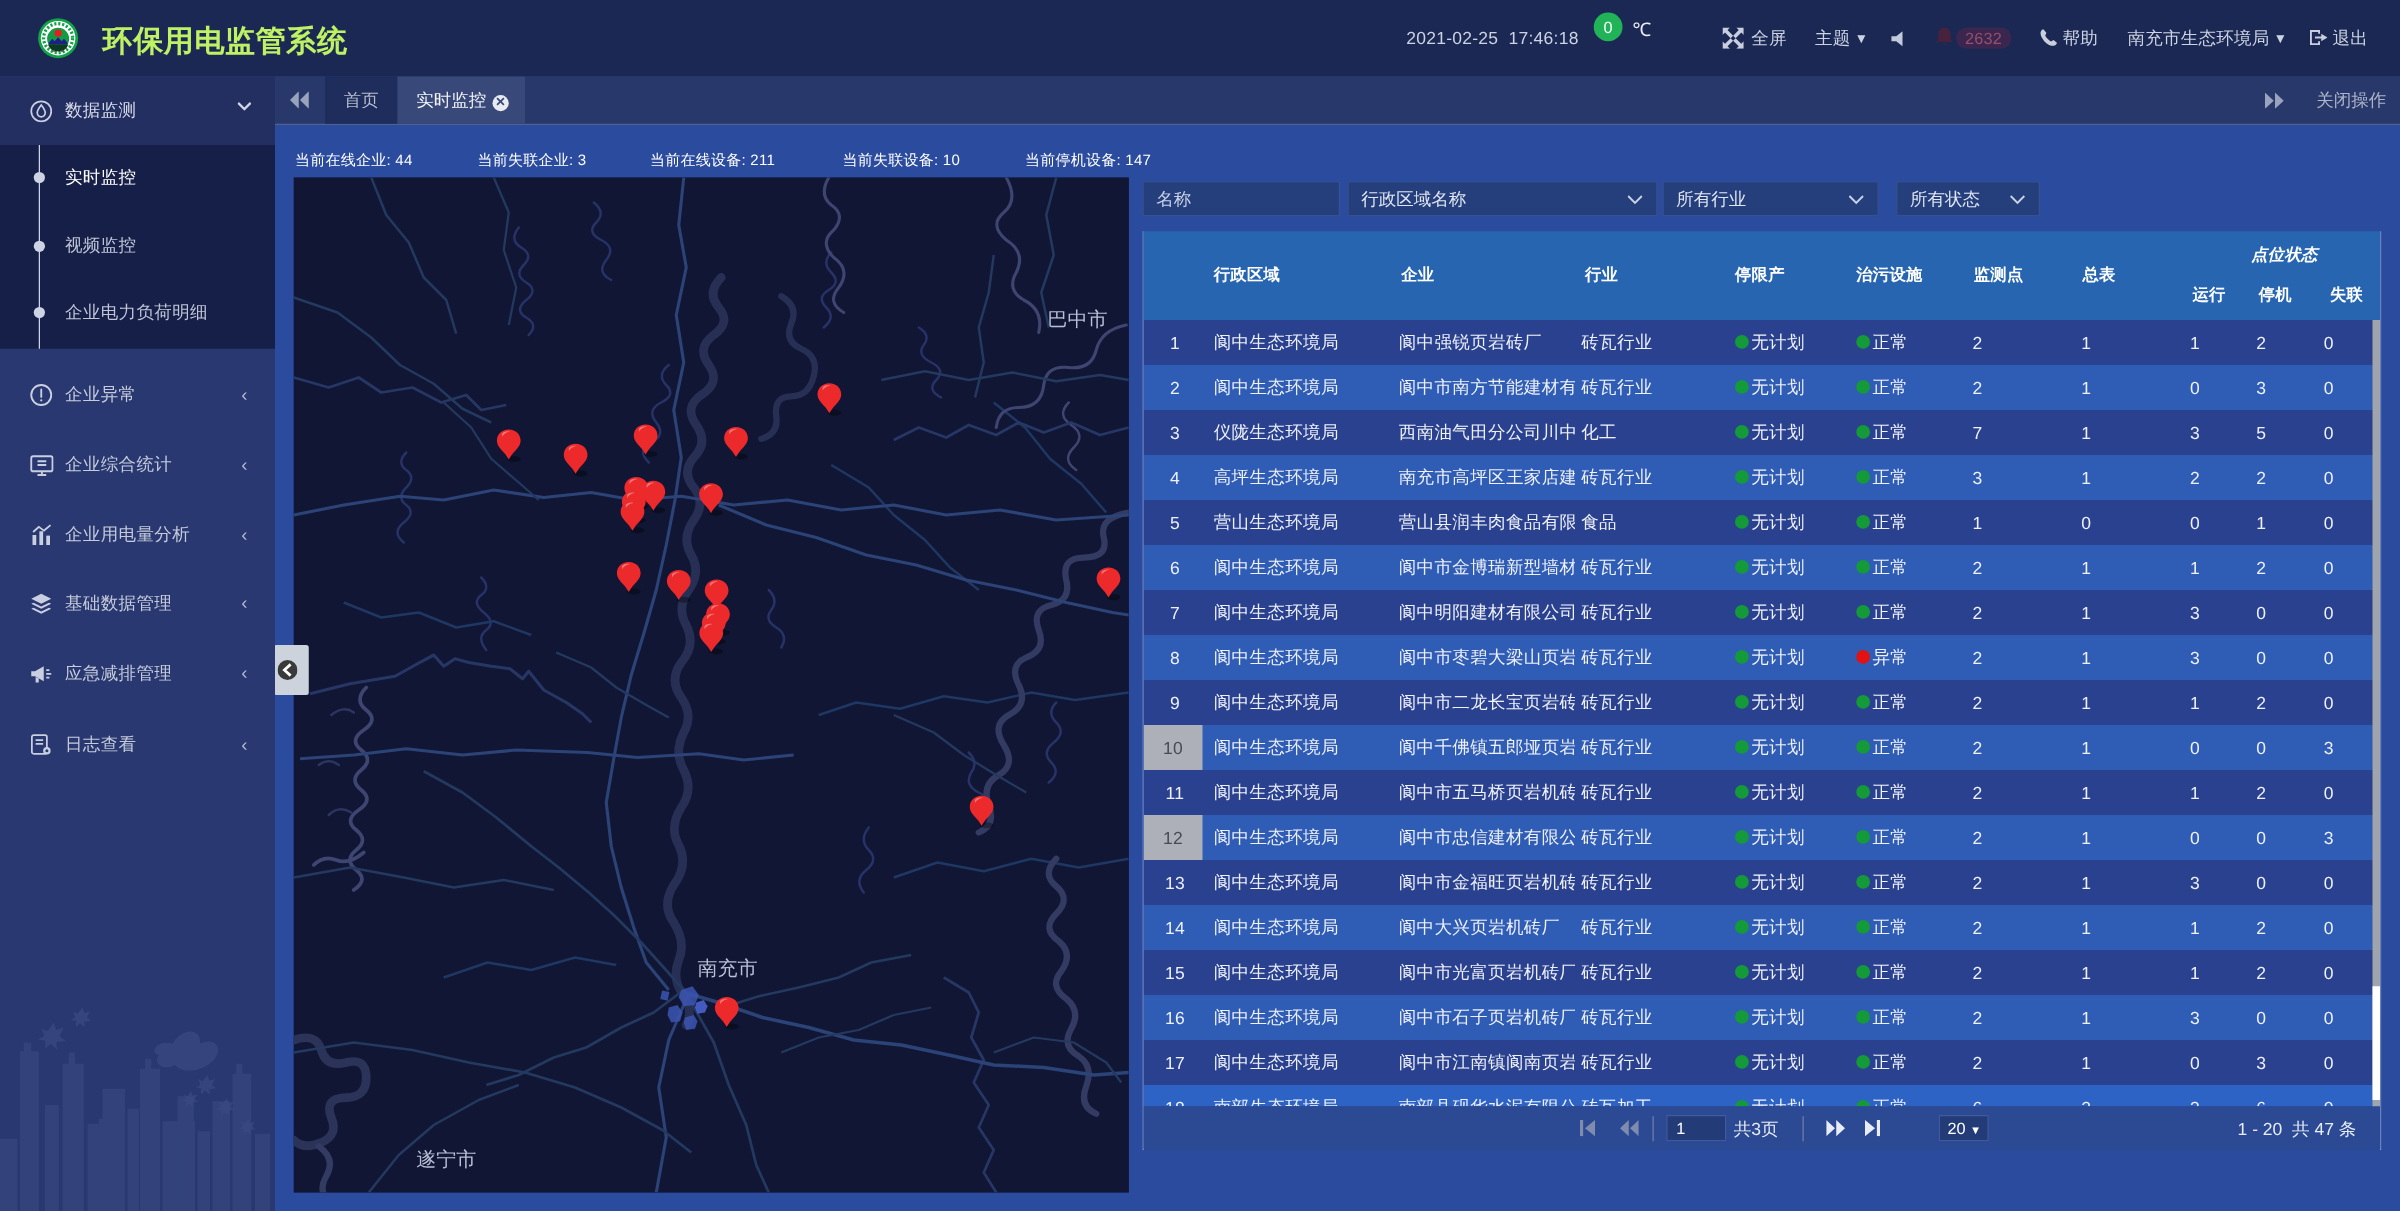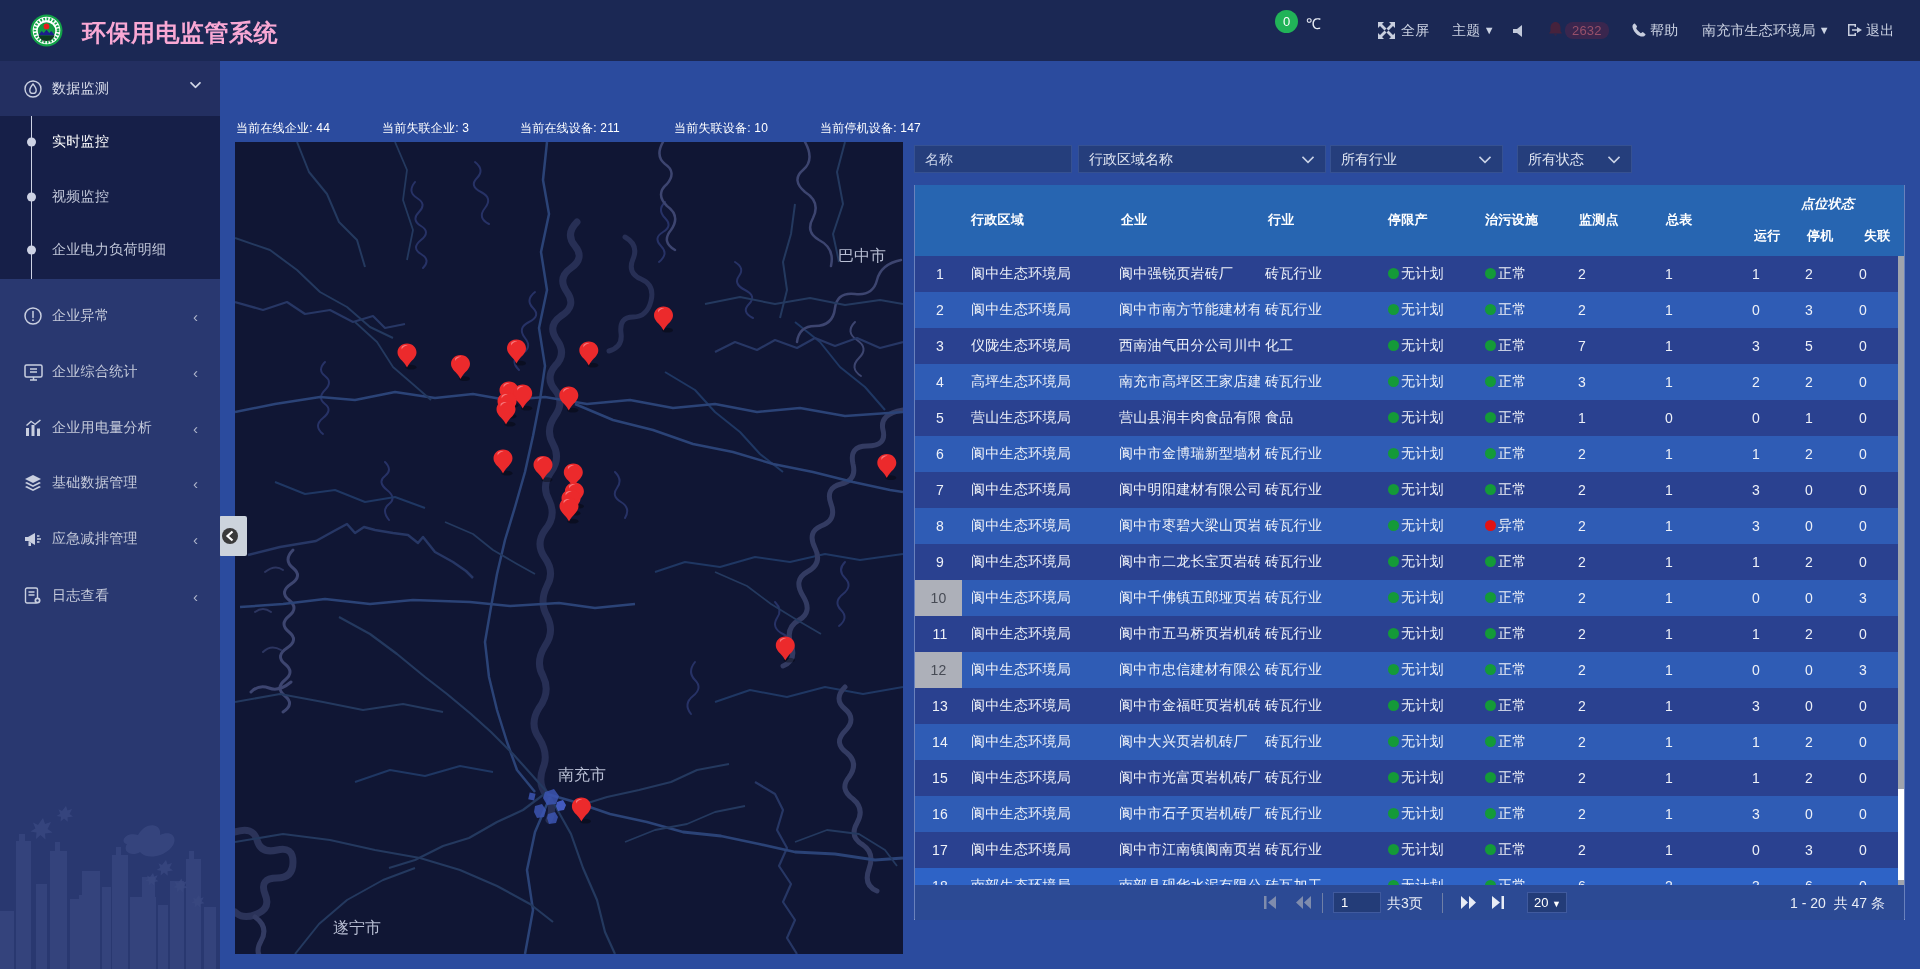--- a/index.html
+++ b/index.html
@@ -1,21 +1,21 @@
 <!DOCTYPE html>
 <html lang="zh"><head>
 <meta charset="utf-8">
 <title>环保用电监管系统</title>
 <style>
 * { margin:0; padding:0; box-sizing:border-box; }
 html,body { width:1920px; height:969px; overflow:hidden; font-family:"Liberation Sans", sans-serif; }
 #page { position:relative; width:1920px; height:969px; background:#2b4b9e; overflow:hidden; }
 
 #hdr { position:absolute; left:0; top:0; width:1920px; height:61px; background:#1b2854; z-index:30; }
-#hdr .title { position:absolute; left:82px; top:17px; font-size:24px; font-weight:bold; color:#f9a8d4; letter-spacing:0.5px; }
+#hdr .title { position:absolute; left:82px; top:17px; font-size:24px; font-weight:bold; color:#bef264; letter-spacing:0.5px; }
 #hdr .logo { position:absolute; left:30px; top:14px; }
 .hitem { position:absolute; top:0; height:61px; line-height:61px; color:#ccd3e3; font-size:14px; letter-spacing:0.2px; }
 .hico { position:absolute; }
 
 #side { position:absolute; left:0; top:61px; width:220px; height:908px; background:#293870; z-index:20; overflow:hidden; }
 #grp1 { position:absolute; left:0; top:0; width:220px; height:55px; background:#232f61; }
 #submenu { position:absolute; left:0; top:55px; width:220px; height:163px; background:#161f48; }
 .mitem { position:absolute; left:0; width:220px; height:56px; color:#c6cbdb; font-size:14px; letter-spacing:0.3px; }
 .mitem .txt { position:absolute; left:52px; top:50%; transform:translateY(-50%); }
 .mitem .chev { position:absolute; left:193px; top:50%; transform:translateY(-50%); color:#b0b7cc; font-size:15px; }
@@ -67,20 +67,21 @@
       <circle cx="16.5" cy="16.5" r="16" fill="#12a348"></circle>
       <circle cx="16.5" cy="16.5" r="13.8" fill="#ffffff"></circle>
       <circle cx="16.5" cy="16.5" r="11.6" fill="none" stroke="#12a348" stroke-width="2.6" stroke-dasharray="1.7 1.5"></circle>
       <circle cx="16.5" cy="17" r="8.8" fill="#129a44"></circle>
       <circle cx="16.5" cy="12.4" r="2.9" fill="#e81d1d"></circle>
       <path d="M8.9 20.3 L11.8 16.9 L13.7 19 L16.5 15.8 L19.3 19 L21.2 17 L24.1 20.3 L23.9 21.5 L9.1 21.5 Z" fill="#1c1e8a"></path>
       <path d="M8.3 21.5 L24.7 21.5 A8.8 8.8 0 0 1 8.3 21.5 Z" fill="#0d3a20"></path>
       <path d="M11.5 27.2 L13.7 25.7 L14.6 27.6 Z M21.5 27.2 L19.3 25.7 L18.4 27.6 Z" fill="#555"></path>
     </svg>
     <div class="title">环保用电监管系统</div>
+    <div class="hitem" style="left:1125px;">2021-02-25&nbsp;&nbsp;17:46:18</div>
     <div class="hico" style="left:1275px;top:10px;width:23px;height:23px;border-radius:50%;background:#21b358;color:#fff;text-align:center;line-height:23px;font-size:13px;">0</div>
     <div class="hico" style="left:1306px;top:13px;color:#e8ecf5;font-size:15px;">℃</div>
     <svg class="hico" style="left:1378px;top:22px;" width="17" height="17" viewBox="0 0 17 17" fill="#c8cede">
       <path d="M0 0 L6 0 L4 2 L8.5 6.5 L6.5 8.5 L2 4 L0 6 Z"></path>
       <path d="M17 0 L17 6 L15 4 L10.5 8.5 L8.5 6.5 L13 2 L11 0 Z"></path>
       <path d="M0 17 L0 11 L2 13 L6.5 8.5 L8.5 10.5 L4 15 L6 17 Z"></path>
       <path d="M17 17 L11 17 L13 15 L8.5 10.5 L10.5 8.5 L15 13 L17 11 Z"></path>
     </svg>
     <div class="hitem" style="left:1401px;">全屏</div>
     <div class="hitem" style="left:1452px;">主题<span style="font-size:11px;vertical-align:1px;">&nbsp;▼</span></div>
@@ -206,20 +207,33 @@
         <path d="M38 166 l5 -7 l2 6 l6 -2 l-3.5 7 l5 3.5 l-7.5 1 l0.5 6 l-5 -4.5 l-4.5 4 l0.5 -6.5 l-6 -1 l5 -3 l-2.5 -6 Z"></path>
         <path d="M62 152 l4 -5 l1.5 4.5 l4.5 -1.5 l-2.5 5 l3.5 2.5 l-5.5 0.8 l0.3 4.5 l-3.8 -3.3 l-3.4 3 l0.4 -4.8 l-4.4 -0.8 l3.7 -2.2 l-1.8 -4.5 Z"></path>
         <path d="M162 206 l4 -5 l1.5 4.5 l4.5 -1.5 l-2.5 5 l3.5 2.5 l-5.5 0.8 l0.3 4.5 l-3.8 -3.3 l-3.4 3 l0.4 -4.8 l-4.4 -0.8 l3.7 -2.2 l-1.8 -4.5 Z"></path>
         <path d="M178 224 l3.5 -4.5 l1.3 4 l4 -1.3 l-2.2 4.4 l3 2.2 l-4.8 0.7 l0.3 4 l-3.3 -2.9 l-3 2.6 l0.35 -4.2 l-3.9 -0.7 l3.2 -1.9 l-1.6 -4 Z"></path>
         <path d="M196 240 l3 -4 l1.2 3.5 l3.5 -1.2 l-2 4 l2.7 2 l-4.3 0.6 l0.25 3.6 l-3 -2.6 l-2.7 2.3 l0.3 -3.8 l-3.5 -0.6 l2.9 -1.7 l-1.4 -3.6 Z"></path>
         <path d="M150 218 l3 -4 l1.2 3.5 l3.5 -1.2 l-2 4 l2.7 2 l-4.3 0.6 l0.25 3.6 l-3 -2.6 l-2.7 2.3 l0.3 -3.8 l-3.5 -0.6 l2.9 -1.7 l-1.4 -3.6 Z"></path>
       </g>
     </svg>
   </div>
 
+  <div id="tabbar">
+    <svg style="position:absolute;left:12px;top:12px;" width="16" height="14" viewBox="0 0 16 14" fill="#9aa3bd">
+      <path d="M7 0 L7 14 L0 7 Z"></path>
+        <path d="M15 0 L15 14 L8 7 Z"></path>
+    </svg>
+    <div class="tab1">首页</div>
+    <div class="tab2">实时监控&nbsp;<span style="display:inline-block;margin-left:1px;width:13px;height:13px;border-radius:50%;background:#e8eaf2;color:#384878;font-size:10px;line-height:13px;text-align:center;vertical-align:0px;font-weight:bold;">✕</span></div>
+    <svg style="position:absolute;left:1592px;top:13px;" width="15" height="13" viewBox="0 0 15 13" fill="#9aa3bd">
+      <path d="M0 0 L7 6.5 L0 13 Z"></path>
+        <path d="M8 0 L15 6.5 L8 13 Z"></path>
+    </svg>
+    <div class="rops">关闭操作</div>
+  </div>
 
   <div class="stat" style="left:236px;">当前在线企业: 44</div>
   <div class="stat" style="left:382px;">当前失联企业: 3</div>
   <div class="stat" style="left:520px;">当前在线设备: 211</div>
   <div class="stat" style="left:674px;">当前失联设备: 10</div>
   <div class="stat" style="left:820px;">当前停机设备: 147</div>
 
   <svg id="map" viewBox="0 0 668 812">
     <rect x="0" y="0" width="668" height="812" fill="#101634"></rect>
 <g fill="none" stroke="#273266" stroke-width="2" stroke-linecap="round" stroke-linejoin="round">
@@ -675,20 +689,20 @@
       <div style="position:absolute;left:472px;top:10px;">共3页</div>
       <div style="position:absolute;left:527px;top:8px;width:1px;height:20px;background:#6f7fa6;"></div>
       <svg style="position:absolute;left:546px;top:11px;" width="15" height="13" viewBox="0 0 15 13" fill="#e8ecf5">
           <path d="M0 0 L0 13 L7 6.5 Z"></path>
           <path d="M8 0 L8 13 L15 6.5 Z"></path>
         </svg>
       <svg style="position:absolute;left:577px;top:11px;" width="12" height="13" viewBox="0 0 12 13" fill="#e8ecf5">
           <path d="M0 0 L0 13 L8 6.5 Z"></path>
           <rect x="9.5" y="0" width="2.5" height="13"></rect>
         </svg>
-      <div style="position:absolute;left:612px;top:7px;width:40px;height:21px;background:#233c78;border:1px solid #405a9e;color:#fff;line-height:19px;padding-left:6px;font-size:13px;">20 <span style="font-size:9px;">▼</span></div>
+      <div style="position:absolute;left:636px;top:7px;width:40px;height:21px;background:#233c78;border:1px solid #405a9e;color:#fff;line-height:19px;padding-left:6px;font-size:13px;">20 <span style="font-size:9px;">▼</span></div>
       <div style="position:absolute;right:19px;top:10px;">1 - 20&nbsp;&nbsp;共 47 条</div>
     </div>
     <div id="scrollbar"></div>
     <div id="scrollthumb"></div>
   </div>
 
 </div>
 
 </body></html>

